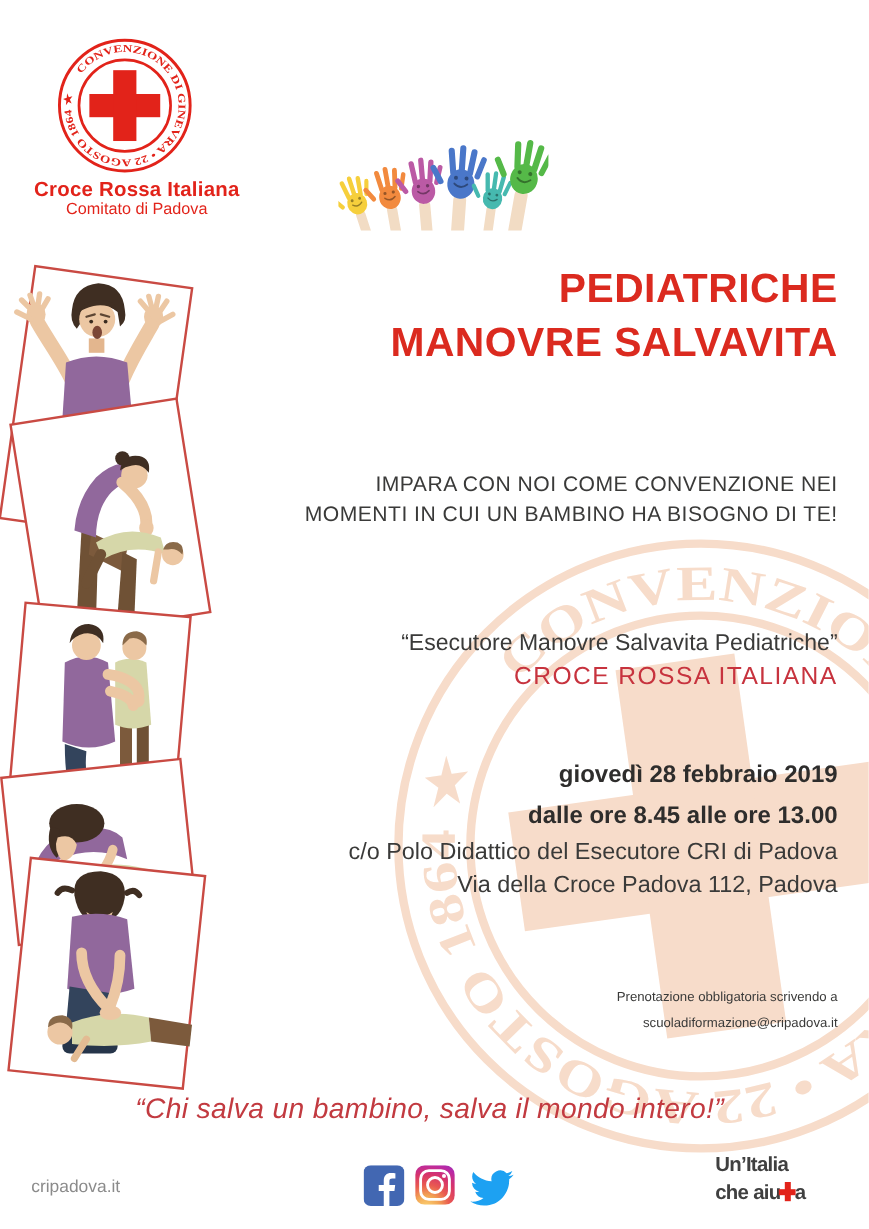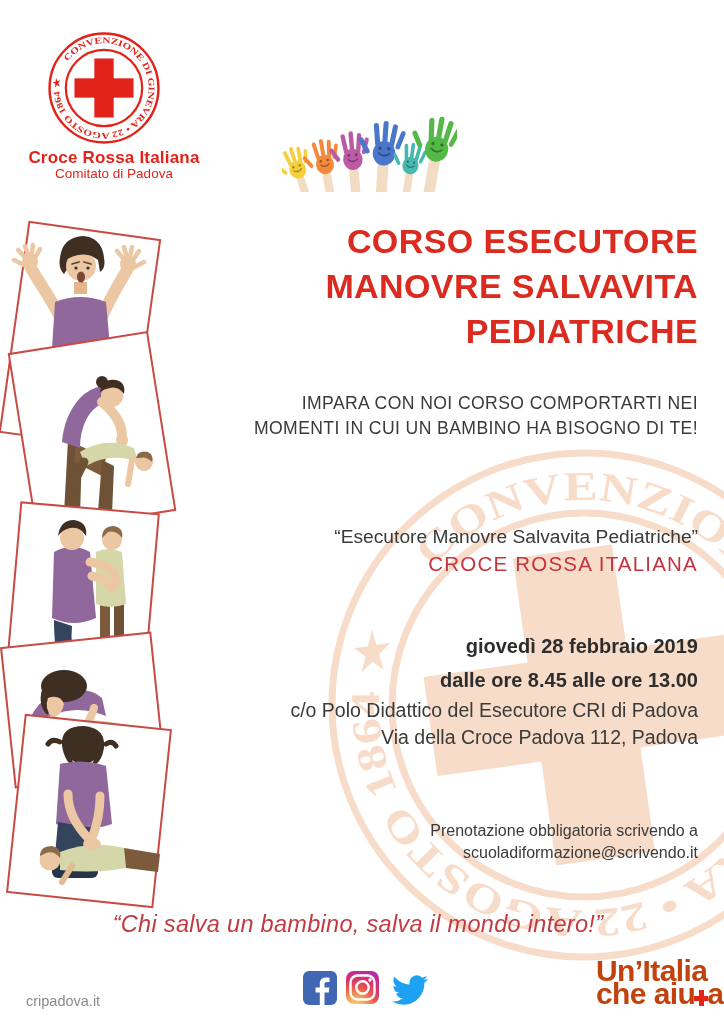--- a/index.html
+++ b/index.html
@@ -21,30 +21,30 @@
   .r-col { right:26px; text-align:right; z-index:3; }
   .title-block { top:219px; font-size:34px; font-weight:bold; color:#db2a1f;
                  line-height:45px; letter-spacing:.4px; }
   .subtitle-block { top:391px; font-size:17.6px; color:#3a3a39;
                     line-height:24.5px; letter-spacing:.4px; }
   .cert-block { top:523px; font-size:19.2px; color:#3a3a39; line-height:27px; }
   .cert-red   { color:#c7333e; font-size:20.5px; letter-spacing:1.2px; }
   .sched-block { top:629px; color:#3a3a39; }
   .sched-strong { font-size:20px; font-weight:bold; color:#2e2d2c; line-height:34px; }
   .sched-plain  { font-size:19.5px; line-height:26.5px; }
-  .booking-block { top:820px; font-size:16px; line-height:22px; color:#3a3a39; }
+  .booking-block { top:820px; font-size:11px; line-height:22px; color:#3a3a39; }
   .booking-block .email { color:#3a3a39; text-decoration:none; }
   .quote-line { top:911px; left:0; width:716px; text-align:center; z-index:3;
                 font-style:italic; font-size:23.5px; color:#c23a40; letter-spacing:.3px; }
 
   
-  .website { left:26px; top:981px; font-size:14.5px; color:#8b8b8b; z-index:3;margin-top:12px; }
+  .website { left:26px; top:981px; font-size:14.5px; color:#8b8b8b; z-index:3; }
   .social  { z-index:3; cursor:pointer; }
-  .partner { left:596px; top:959px; z-index:3; font-weight:bold; font-size:30px;
-             line-height:23px; color:#c2410c; letter-spacing:-.6px; }
+  .partner { left:596px; top:959px; z-index:3; font-weight:bold; font-size:17px;
+             line-height:23px; color:#404040; letter-spacing:-.6px; }
   .partner .crossbox { display:inline-block; width:14px; height:16px;
              position:relative; vertical-align:-2px; margin:0 -1px; }
   .partner .crossbox i { position:absolute; background:#e2231a; }
   .partner .crossbox i.v { left:4.5px; top:0; width:5px; height:16px; }
   .partner .crossbox i.h { left:0; top:5.5px; width:14px; height:5px; }
 
   
   .watermark { left:284px; top:405px; z-index:1; pointer-events:none; }
   .card-svg  { z-index:2; }
 </style>
@@ -217,45 +217,44 @@
     <path d="M98,80 C98,98 94,112 90,122" stroke="#ecc7a3" stroke-width="9" fill="none" stroke-linecap="round"></path>
     <path d="M58,136 Q90,124 122,132 L124,152 Q92,158 58,154 Z" fill="#d6d7a9"></path>
     <path d="M122,132 L158,138 L156,156 L124,152 Z" fill="#7c5a3c"></path>
     <circle cx="48" cy="144" r="10.5" fill="#ecc7a3"></circle>
     <path d="M38,140 Q38,130 50,130 Q60,132 58,142 Q52,134 44,137 Z" fill="#8a6a49"></path>
     <path d="M70,150 L60,166" stroke="#e3bb93" stroke-width="6" stroke-linecap="round"></path>
     <ellipse cx="90" cy="128" rx="9" ry="6" fill="#ecc7a3"></ellipse>
   </svg>
 
   <div class="abs r-col title-block">
-    <div>CORSO ESECUTORE</div>
+    <div>PEDIATRICHE</div>
     <div>MANOVRE SALVAVITA</div>
-    <div>PEDIATRICHE</div>
   </div>
 
   <div class="abs r-col subtitle-block">
-    <div>IMPARA CON NOI CORSO COMPORTARTI NEI</div>
+    <div>IMPARA CON NOI COME CONVENZIONE NEI</div>
     <div>MOMENTI IN CUI UN BAMBINO HA BISOGNO DI TE!</div>
   </div>
 
   <div class="abs r-col cert-block">
     <div>“Esecutore Manovre Salvavita Pediatriche”</div>
     <div class="cert-red">CROCE ROSSA ITALIANA</div>
   </div>
 
   <div class="abs r-col sched-block">
     <div class="sched-strong">giovedì 28 febbraio 2019</div>
     <div class="sched-strong">dalle ore 8.45 alle ore 13.00</div>
     <div class="sched-plain">c/o Polo Didattico del Esecutore CRI di Padova</div>
     <div class="sched-plain">Via della Croce Padova 112, Padova</div>
   </div>
 
   <div class="abs r-col booking-block">
     <div>Prenotazione obbligatoria scrivendo a</div>
-    <div class="email">scuoladiformazione@scrivendo.it</div>
+    <div class="email">scuoladiformazione@cripadova.it</div>
   </div>
 
   <div class="abs quote-line">“Chi salva un bambino, salva il mondo intero!”</div>
 
   <div class="abs website">cripadova.it</div>
 
   <svg class="abs social" style="left:303px; top:971px" width="34" height="34" viewBox="0 0 34 34">
     <rect x="0" y="0" width="34" height="34" rx="6" fill="#4267b2"></rect>
     <path d="M21.5,34 V21.5 h4.2 l0.63,-4.9 h-4.83 v-3.1 c0,-1.4 0.4,-2.4 2.4,-2.4 l2.6,0 V6.7 C26,6.6 24.5,6.5 22.8,6.5 c-3.6,0 -6,2.2 -6,6.2 v3.9 h-4.2 v4.9 h4.2 V34 Z" fill="#ffffff"></path>
   </svg>

